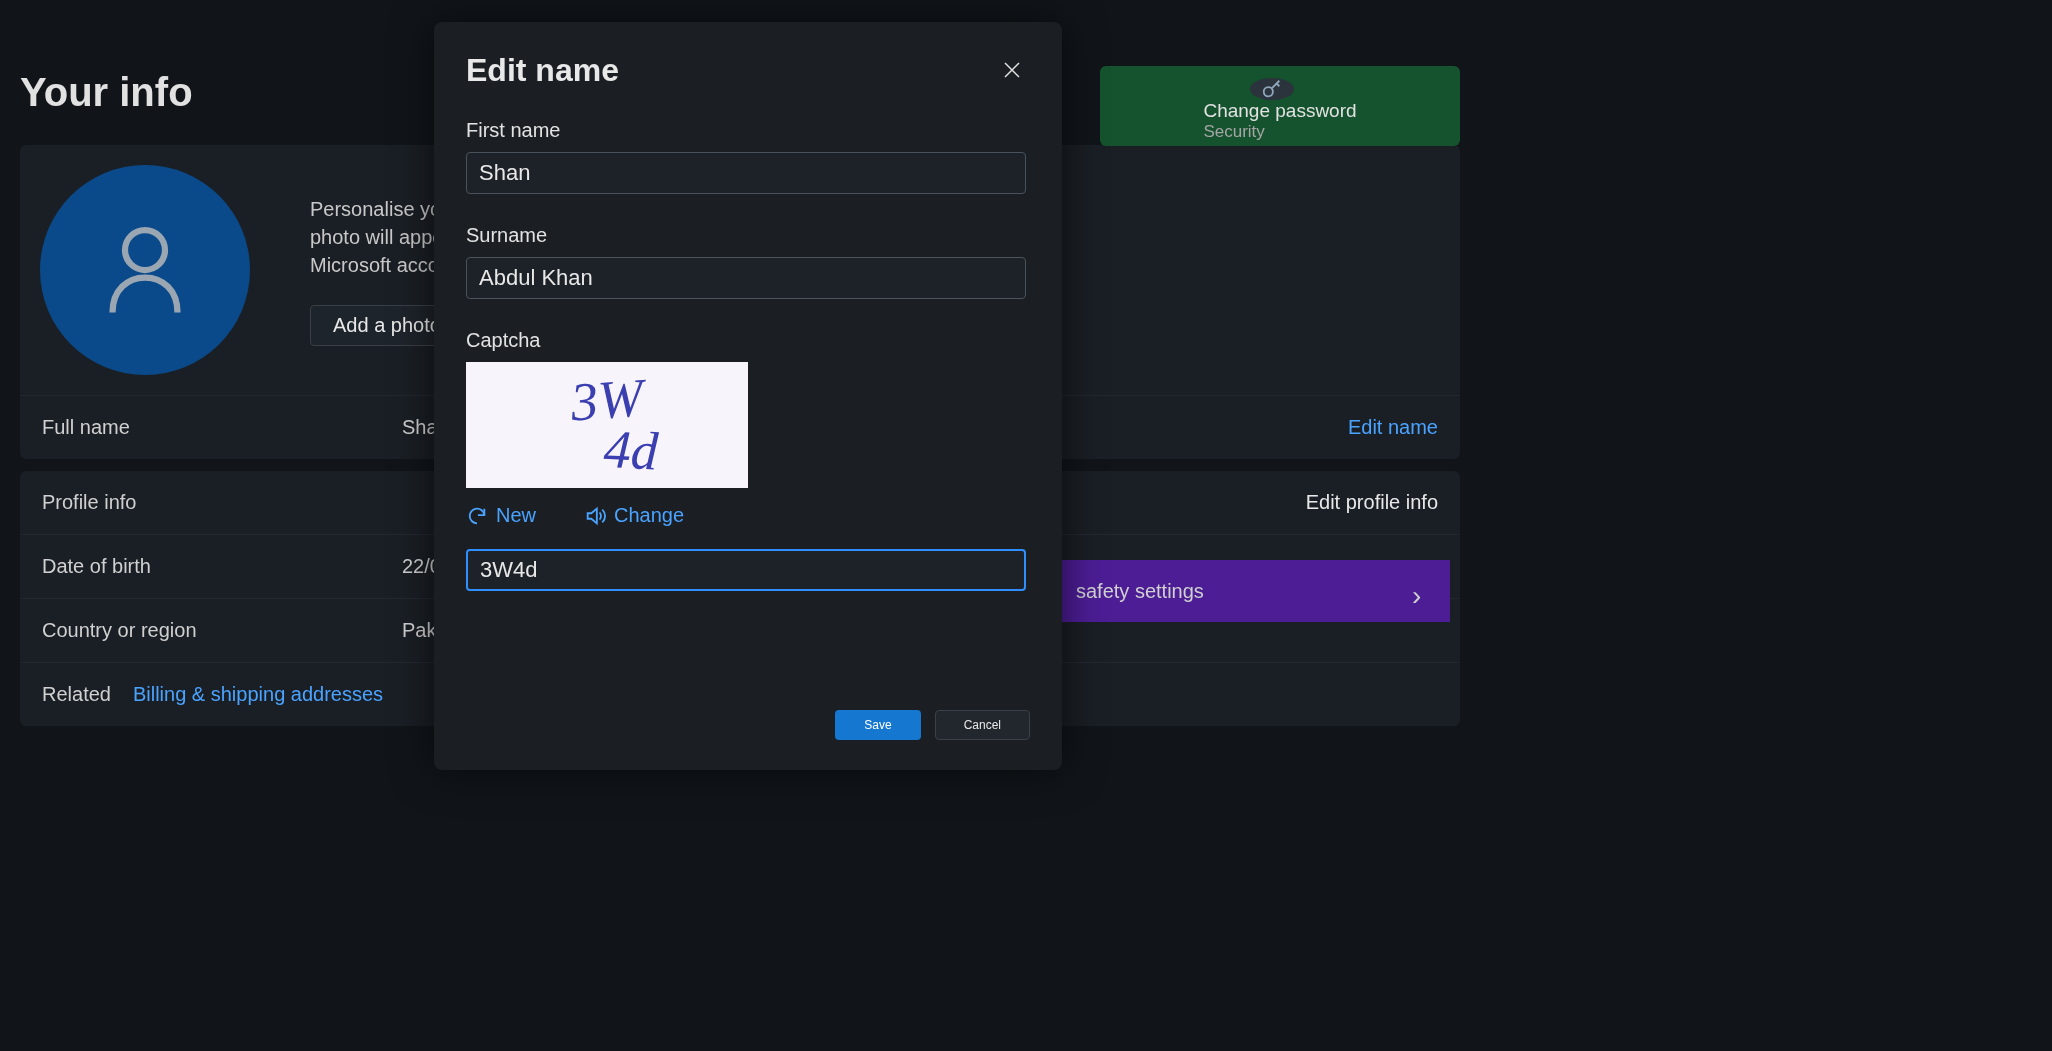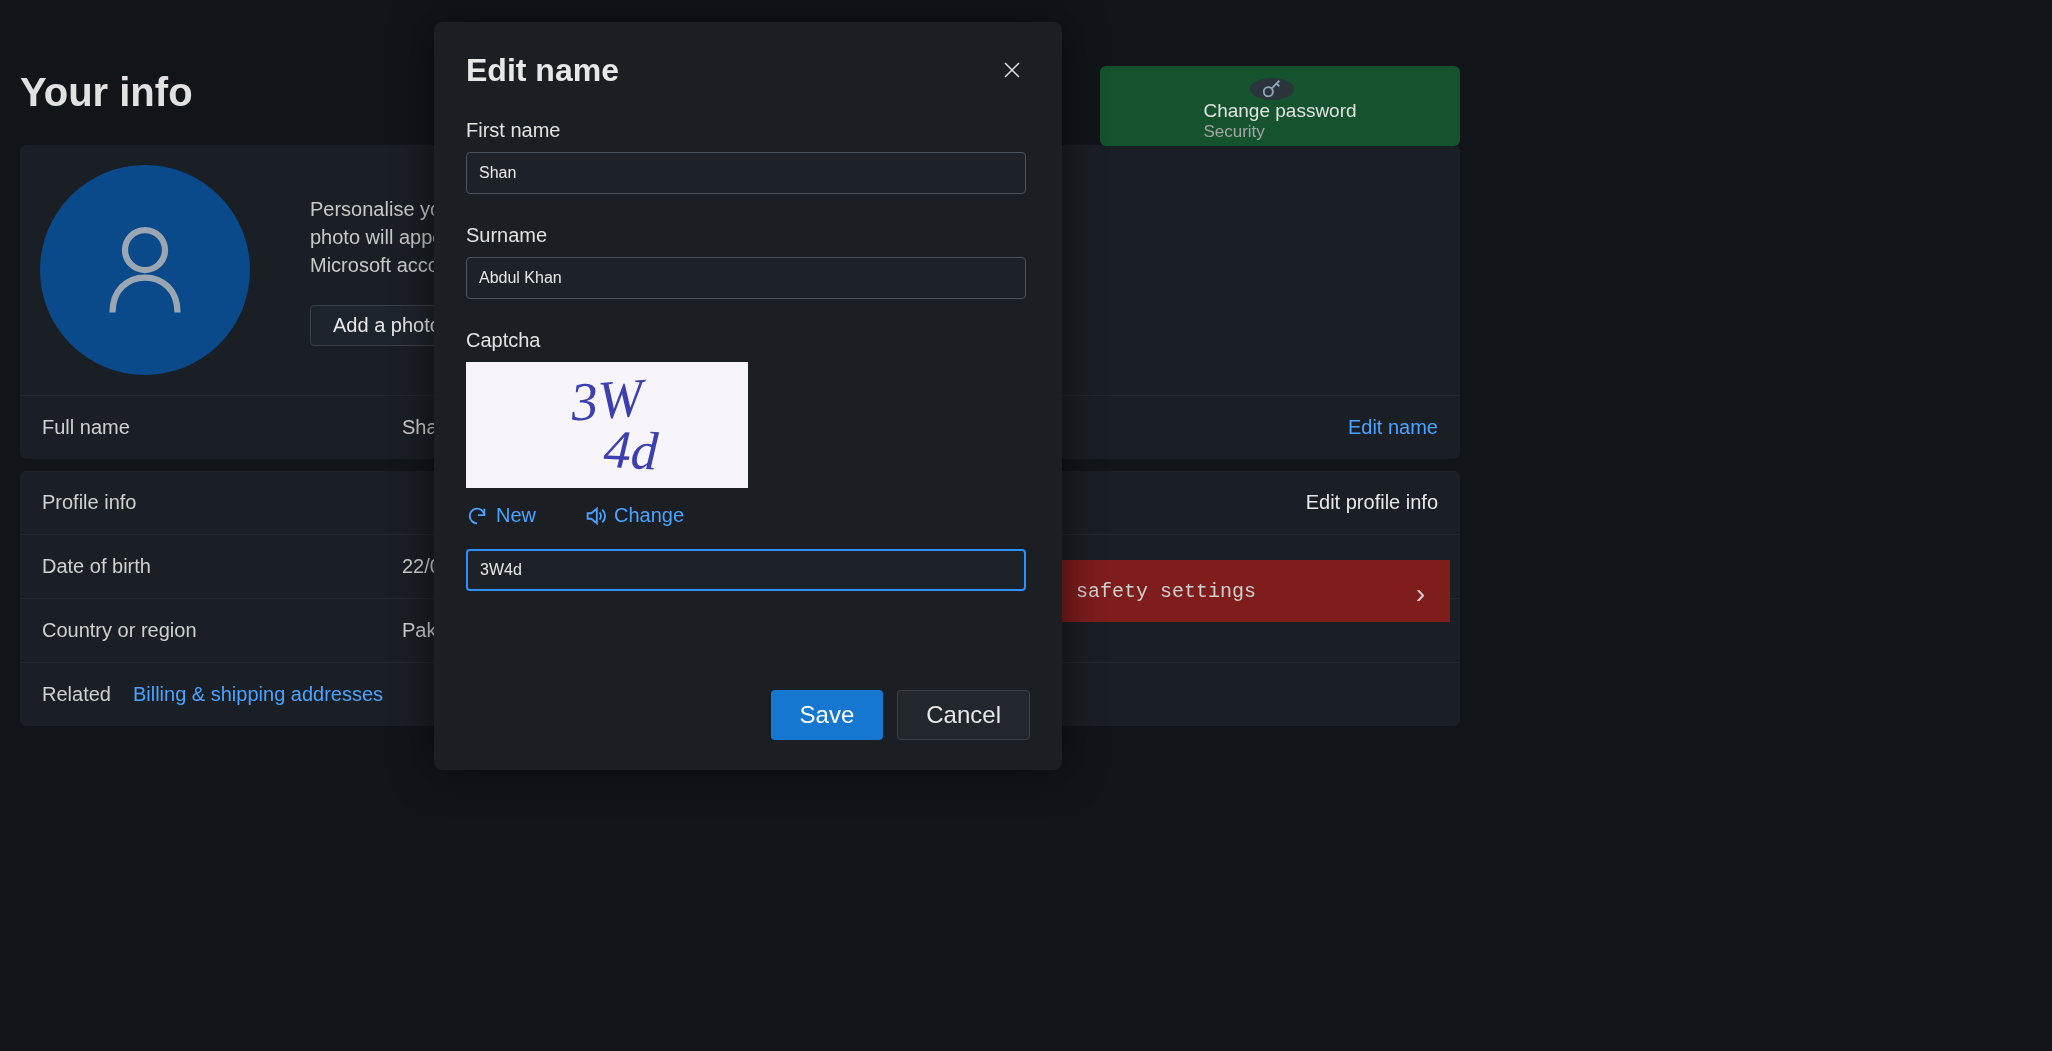--- a/index.html
+++ b/index.html
@@ -112,22 +112,21 @@
 
   
   .settings-link-row {
     position:absolute;
     left: 1060px;
     width: 390px;
     height: 62px;
     display:flex; align-items:center; justify-content:space-between;
     padding: 0 16px;
     font-size:20px; color:#d0d0d0;
-    background:#7f1d1d;
-    font-family:Liberation Mono, monospace;
+    background:#4c1d95;
   }
   #safety-row { top: 560px; }
   #privacy-row { top: 624px; border-top:1px solid #23282f;}
 
   
   .overlay {
     position:absolute; inset:0;
     background: rgba(0,0,0,0);
   }
   .modal {
@@ -151,21 +150,21 @@
     cursor:pointer; color:#e0e0e0; font-size:24px;
   }
   .field-label { font-size:20px; color:#e2e2e2; margin-top: 30px; margin-bottom:10px;}
   .text-input {
     width: 560px;
     height: 42px;
     background:#1d2228;
     border:1px solid #4a525b;
     border-radius:4px;
     color:#e8e8e8;
-    font-size:16px;
+    font-size:22px;
     padding: 0 12px;
     outline:none;
   }
   .text-input.focused {
     border:2px solid #2f8fff;
   }
   .captcha-img {
     width: 282px;
     height: 126px;
     background:#f7f5fb;
@@ -182,21 +181,21 @@
     padding:4px;
     overflow:hidden;
   }
   .captcha-img span:first-child{ display:block; transform:rotate(-4deg);}
   .captcha-img span:last-child{ display:block; transform:rotate(3deg) translateX(24px);}
   .captcha-links { display:flex; gap:48px; margin-top:16px; }
   .cap-link { display:flex; align-items:center; gap:8px; color:#4aa3ff; font-size:20px; cursor:pointer;}
   .cap-link svg { width:22px; height:22px; stroke:#4aa3ff; fill:none; stroke-width:2;}
   .modal-footer { position:absolute; right:32px; bottom:30px; display:flex; gap:14px;}
   .btn {
-    height:50px; padding:0 28px; border-radius:4px; font-size:24px;
+    height:30px; padding:0 28px; border-radius:4px; font-size:12px;
     display:flex; align-items:center; justify-content:center; cursor:pointer;
     border:1px solid transparent;
   }
   .btn-primary { background:#1677d1; color:#fff; }
   .btn-secondary { background:#22272e; color:#e8e8e8; border:1px solid #3a4047;}
 </style>
 </head>
 <body>
 
 <div class="page">

